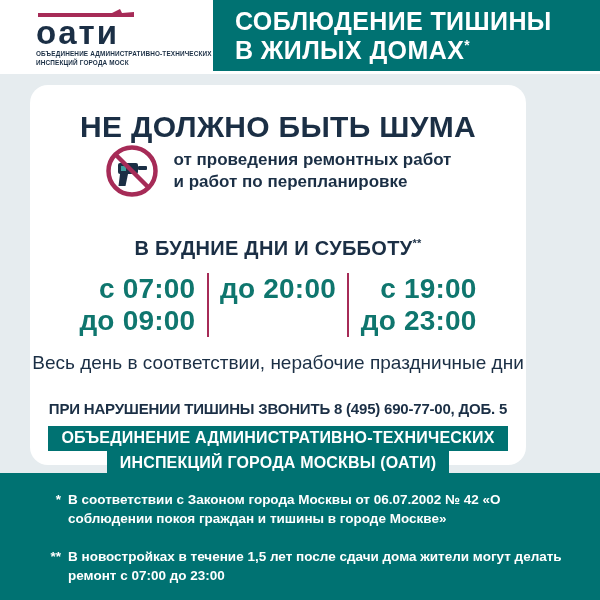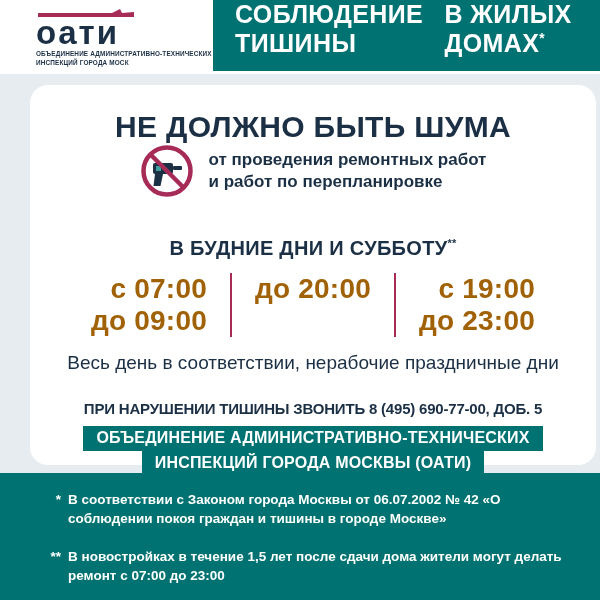--- a/index.html
+++ b/index.html
@@ -12,37 +12,37 @@
   }
   
   .header { position:absolute; top:0; left:0; width:600px; height:74px; background:#ffffff; }
   .logo { position:absolute; left:36px; top:9px; }
   .logo-mark { display:block; margin-left:2px; }
   .logo-word { font-size:33px; font-weight:700; color:#1b2f45; line-height:0.95; letter-spacing:2px; margin-top:-2px; }
   .logo-caption { margin-top:2px; font-size:6.4px; font-weight:700; color:#1b2f45; line-height:1.4; letter-spacing:0.15px; }
   .banner {
     position:absolute; left:213px; top:0; width:387px; height:71px;
     background:#007272; color:#ffffff; box-sizing:border-box;
-    display:flex; flex-direction:row; justify-content:center;
+    display:flex; flex-direction:column; justify-content:center;
     padding-left:22px; font-weight:700; font-size:25px; line-height:1.16; letter-spacing:0.4px;
   }
   .sup { font-size:0.55em; vertical-align:super; }
   
   .card {
-    position:absolute; left:30px; top:85px; width:566px; height:380px;
+    position:absolute; left:30px; top:85px; width:496px; height:380px;
     background:#ffffff; border-radius:18px; box-sizing:border-box;
   }
   .card-title { margin-top:25px; text-align:center; color:#1b2f45; font-weight:700; font-size:30px; letter-spacing:0.3px; }
   .prohibit-row { display:flex; justify-content:center; align-items:center; gap:15px; margin-top:0; }
   .prohibit-text { color:#1b2f45; font-weight:700; font-size:17px; line-height:1.3; }
   .sched-heading { margin-top:39px; text-align:center; color:#1b2f45; font-weight:700; font-size:20px; letter-spacing:0.3px; }
   .times { display:flex; margin-top:13px; padding:0 38px; }
   .times-col { flex:1; display:flex; justify-content:center; }
   .times-col + .times-col { border-left:2px solid #a62b57; }
-  .time-block { text-align:right; color:#a16207; font-weight:700; font-size:28px; line-height:1.14; letter-spacing:0.2px; }
+  .time-block { text-align:right; color:#0f766e; font-weight:700; font-size:28px; line-height:1.14; letter-spacing:0.2px; }
   .all-day { margin-top:15px; text-align:center; color:#1b2f45; font-weight:500; font-size:19px; }
   .phone { margin-top:26px; text-align:center; color:#1b2f45; font-weight:700; font-size:15px; letter-spacing:-0.2px; }
   .org-banner { margin-top:9px; display:flex; flex-direction:column; align-items:center; }
   .org-line { background:#007272; color:#ffffff; font-weight:700; font-size:16px; padding:3px 13px 4px; letter-spacing:0.2px; white-space:nowrap; }
   
   .footer { position:absolute; left:0; top:473px; width:600px; height:127px; background:#007272; color:#ffffff; }
   .footnote { display:flex; gap:7px; margin:17px 36px 0 42px; font-weight:700; font-size:13.5px; line-height:1.42; }
   .fn-mark { min-width:19px; text-align:right; flex-shrink:0; }
   .fn-text { max-width:505px; }
   .footnote.second { margin-top:19px; }

